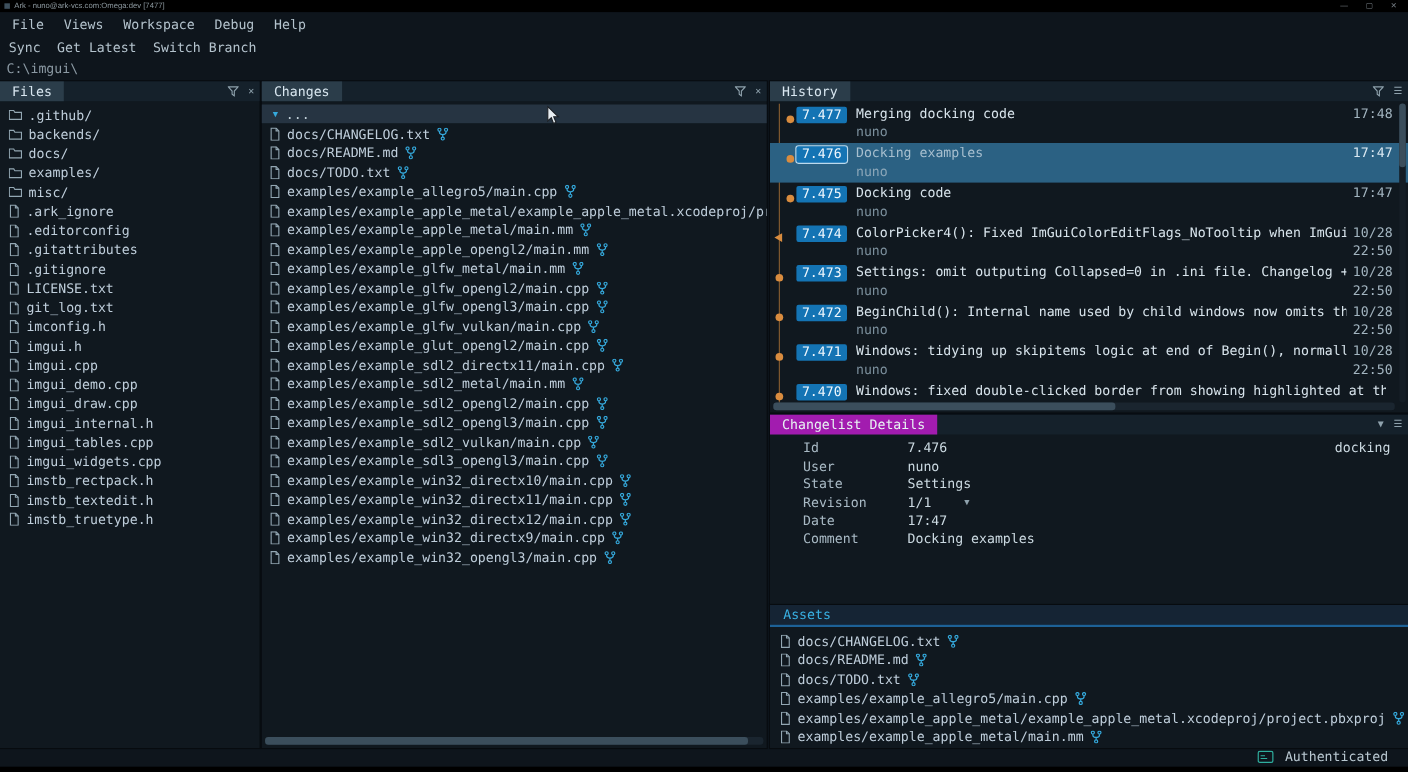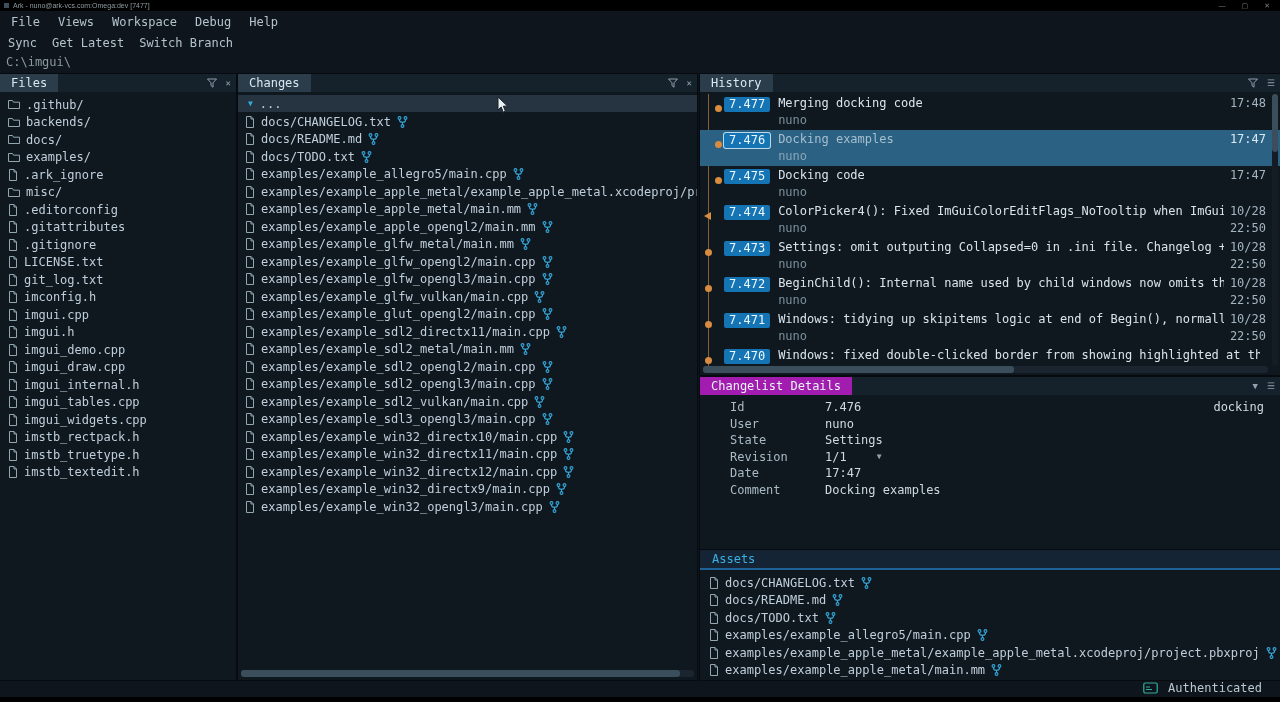--- a/index.html
+++ b/index.html
@@ -177,48 +177,48 @@
           <span class="ic">
             <svg width="12" height="11" viewBox="0 0 12 11">
               <path d="M0.5 1.5 h4 l1 1.7 h6 v6.3 h-11 z" fill="none" stroke="#93a7b3"></path>
             </svg>
           </span>
 
           <span class="row-label">examples/</span>
         </div>
 
         <div class="tree-row">
-
-          <span class="ic">
-            <svg width="10" height="12" viewBox="0 0 10 12">
-              <path d="M1.5 0.5 h4.5 l2.5 2.5 v8.5 h-7 z" fill="none" stroke="#93a7b3"></path>
-              <path d="M6 0.5 v2.5 h2.5" fill="none" stroke="#93a7b3"></path>
-            </svg>
-          </span>
-          <span class="row-label">.ark_ignore</span>
-        </div>
-
-        <div class="tree-row">
           <span class="ic">
             <svg width="12" height="11" viewBox="0 0 12 11">
               <path d="M0.5 1.5 h4 l1 1.7 h6 v6.3 h-11 z" fill="none" stroke="#93a7b3"></path>
             </svg>
           </span>
 
           <span class="row-label">misc/</span>
         </div>
 
         <div class="tree-row">
 
           <span class="ic">
             <svg width="10" height="12" viewBox="0 0 10 12">
               <path d="M1.5 0.5 h4.5 l2.5 2.5 v8.5 h-7 z" fill="none" stroke="#93a7b3"></path>
               <path d="M6 0.5 v2.5 h2.5" fill="none" stroke="#93a7b3"></path>
             </svg>
           </span>
+          <span class="row-label">.ark_ignore</span>
+        </div>
+
+        <div class="tree-row">
+
+          <span class="ic">
+            <svg width="10" height="12" viewBox="0 0 10 12">
+              <path d="M1.5 0.5 h4.5 l2.5 2.5 v8.5 h-7 z" fill="none" stroke="#93a7b3"></path>
+              <path d="M6 0.5 v2.5 h2.5" fill="none" stroke="#93a7b3"></path>
+            </svg>
+          </span>
           <span class="row-label">.editorconfig</span>
         </div>
 
         <div class="tree-row">
 
           <span class="ic">
             <svg width="10" height="12" viewBox="0 0 10 12">
               <path d="M1.5 0.5 h4.5 l2.5 2.5 v8.5 h-7 z" fill="none" stroke="#93a7b3"></path>
               <path d="M6 0.5 v2.5 h2.5" fill="none" stroke="#93a7b3"></path>
             </svg>
@@ -271,42 +271,42 @@
         </div>
 
         <div class="tree-row">
 
           <span class="ic">
             <svg width="10" height="12" viewBox="0 0 10 12">
               <path d="M1.5 0.5 h4.5 l2.5 2.5 v8.5 h-7 z" fill="none" stroke="#93a7b3"></path>
               <path d="M6 0.5 v2.5 h2.5" fill="none" stroke="#93a7b3"></path>
             </svg>
           </span>
+          <span class="row-label">imgui.h</span>
+        </div>
+
+        <div class="tree-row">
+
+          <span class="ic">
+            <svg width="10" height="12" viewBox="0 0 10 12">
+              <path d="M1.5 0.5 h4.5 l2.5 2.5 v8.5 h-7 z" fill="none" stroke="#93a7b3"></path>
+              <path d="M6 0.5 v2.5 h2.5" fill="none" stroke="#93a7b3"></path>
+            </svg>
+          </span>
           <span class="row-label">imgui.cpp</span>
         </div>
 
         <div class="tree-row">
 
           <span class="ic">
             <svg width="10" height="12" viewBox="0 0 10 12">
               <path d="M1.5 0.5 h4.5 l2.5 2.5 v8.5 h-7 z" fill="none" stroke="#93a7b3"></path>
               <path d="M6 0.5 v2.5 h2.5" fill="none" stroke="#93a7b3"></path>
             </svg>
           </span>
-          <span class="row-label">imgui.h</span>
-        </div>
-
-        <div class="tree-row">
-
-          <span class="ic">
-            <svg width="10" height="12" viewBox="0 0 10 12">
-              <path d="M1.5 0.5 h4.5 l2.5 2.5 v8.5 h-7 z" fill="none" stroke="#93a7b3"></path>
-              <path d="M6 0.5 v2.5 h2.5" fill="none" stroke="#93a7b3"></path>
-            </svg>
-          </span>
           <span class="row-label">imgui_demo.cpp</span>
         </div>
 
         <div class="tree-row">
 
           <span class="ic">
             <svg width="10" height="12" viewBox="0 0 10 12">
               <path d="M1.5 0.5 h4.5 l2.5 2.5 v8.5 h-7 z" fill="none" stroke="#93a7b3"></path>
               <path d="M6 0.5 v2.5 h2.5" fill="none" stroke="#93a7b3"></path>
             </svg>
@@ -359,32 +359,32 @@
         </div>
 
         <div class="tree-row">
 
           <span class="ic">
             <svg width="10" height="12" viewBox="0 0 10 12">
               <path d="M1.5 0.5 h4.5 l2.5 2.5 v8.5 h-7 z" fill="none" stroke="#93a7b3"></path>
               <path d="M6 0.5 v2.5 h2.5" fill="none" stroke="#93a7b3"></path>
             </svg>
           </span>
+          <span class="row-label">imstb_textedit.h</span>
+        </div>
+
+        <div class="tree-row">
+
+          <span class="ic">
+            <svg width="10" height="12" viewBox="0 0 10 12">
+              <path d="M1.5 0.5 h4.5 l2.5 2.5 v8.5 h-7 z" fill="none" stroke="#93a7b3"></path>
+              <path d="M6 0.5 v2.5 h2.5" fill="none" stroke="#93a7b3"></path>
+            </svg>
+          </span>
           <span class="row-label">imstb_truetype.h</span>
-        </div>
-
-        <div class="tree-row">
-
-          <span class="ic">
-            <svg width="10" height="12" viewBox="0 0 10 12">
-              <path d="M1.5 0.5 h4.5 l2.5 2.5 v8.5 h-7 z" fill="none" stroke="#93a7b3"></path>
-              <path d="M6 0.5 v2.5 h2.5" fill="none" stroke="#93a7b3"></path>
-            </svg>
-          </span>
-          <span class="row-label">imstb_textedit.h</span>
         </div>
       </div>
   </div>
 
   <div class="panel changes-panel">
     <div class="panel-header">
       <span class="panel-tab">Changes</span>
       <span class="header-icons">
         <span class="ic">
             <svg width="10" height="10" viewBox="0 0 10 10">

